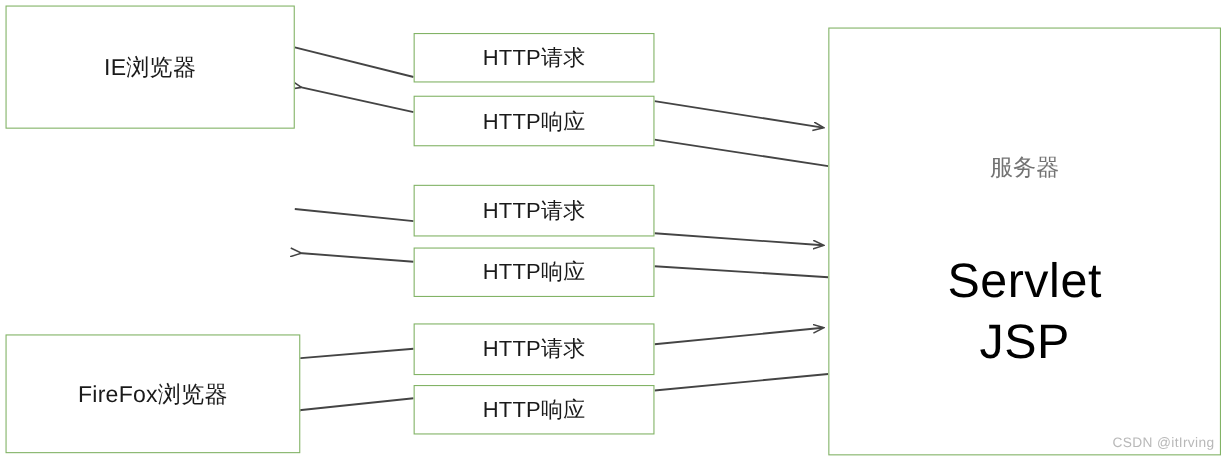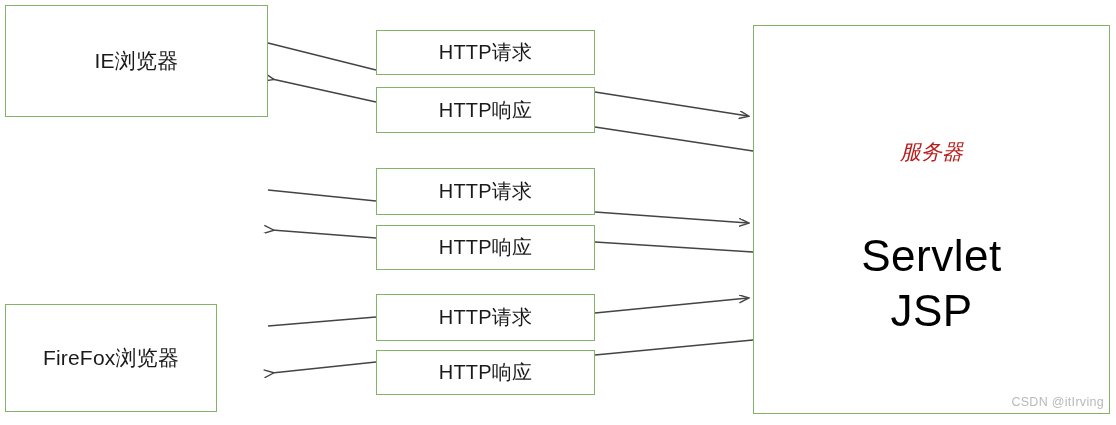--- a/index.html
+++ b/index.html
@@ -38,24 +38,23 @@
   }
 
   .server-box {
     display: block;
   }
 
   .server-label {
     position: absolute;
     width: 100%;
     text-align: center;
-    color: #b91c1c;
+    color: #737373;
     font-family: "Liberation Serif", "DejaVu Serif", serif;
     font-size: 21px;
-    font-style: italic;
   }
 
   .server-big {
     position: absolute;
     width: 100%;
     text-align: center;
     color: #000000;
     font-size: 44px;
     letter-spacing: 0.5px;
   }
@@ -111,21 +110,21 @@
       <line x1="753" y1="340" x2="595" y2="355"></line>
       <line x1="376" y1="362" x2="272" y2="373" marker-end="url(#arrow-left)"></line>
     </g>
   </svg>
 
   <div class="box browser-box" style="left:5px; top:5px; width:263px; height:112px;">
     <span>IE浏览器</span>
   </div>
 
 
-  <div class="box browser-box" style="left:5px; top:304px; width:212px; height:108px;">
+  <div class="box browser-box" style="left:5px; top:304px; width:268px; height:108px;">
     <span>FireFox浏览器</span>
   </div>
 
   <div class="box http-box" style="left:376px; top:30px; width:219px; height:45px;">
     <span>HTTP请求</span>
   </div>
   <div class="box http-box" style="left:376px; top:87px; width:219px; height:46px;">
     <span>HTTP响应</span>
   </div>
 

